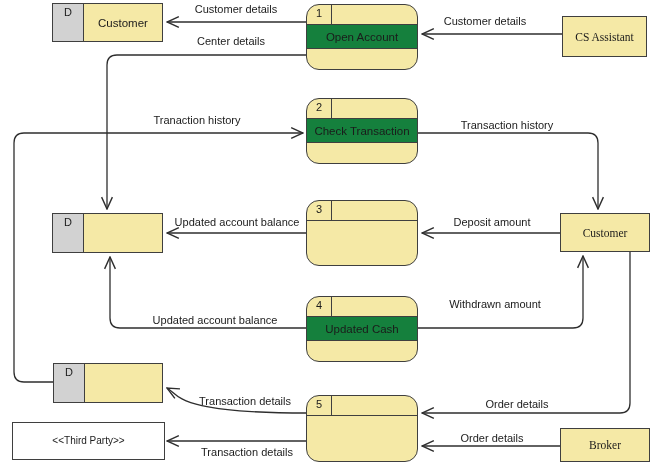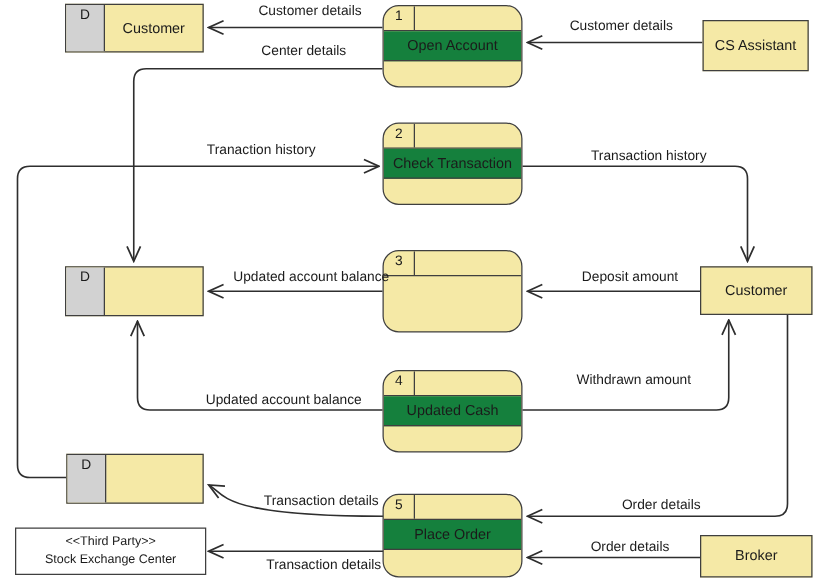--- a/index.html
+++ b/index.html
@@ -1,34 +1,34 @@
 <!DOCTYPE html>
 <html><head>
 <meta charset="utf-8">
 <style>
   html,body{margin:0;padding:0;background:#fff;}
   .canvas{position:relative;width:653px;height:469px;background:#ffffff;
           font-family:"Liberation Sans",sans-serif;color:#1b1b1b;overflow:hidden;}
   .wires{position:absolute;left:0;top:0;width:653px;height:469px;}
   .node{position:absolute;box-sizing:border-box;border:1.5px solid #3f3f3f;font-size:11.5px;}
-  .entity{background:#f5e9a6;display:flex;align-items:center;justify-content:center;}
+  .entity{background:#f5e9a6;display:flex;align-items:center;justify-content:center;font-family:Liberation Serif, serif;}
   .datastore{display:flex;background:#f5e9a6;}
   .ds-marker{width:31px;border-right:1.5px solid #3f3f3f;background:#d2d2d2;text-align:center;
              padding-top:2px;box-sizing:border-box;font-size:11px;}
   .ds-label{flex:1;display:flex;align-items:center;justify-content:center;}
   .process{border-radius:13px;background:#f5e9a6;overflow:hidden;display:flex;flex-direction:column;padding:0;}
   .p-top{height:20px;border-bottom:1.5px solid #3f3f3f;box-sizing:border-box;display:flex;}
   .p-num{width:25px;border-right:1.5px solid #3f3f3f;box-sizing:border-box;text-align:center;
          font-size:11px;line-height:17px;}
   .p-mid{height:24px;border-bottom:1.5px solid #3f3f3f;box-sizing:border-box;background:#15803d;
          display:flex;align-items:center;justify-content:center;white-space:nowrap;}
   .p-bot{flex:1;}
   .sec{background:#ffffff;display:flex;flex-direction:column;align-items:center;justify-content:center;
        text-align:center;font-size:10px;line-height:14px;}
-  .flow-label{position:absolute;transform:translate(-50%,-50%);font-size:11px;white-space:nowrap;margin-left:12px;}
+  .flow-label{position:absolute;transform:translate(-50%,-50%);font-size:11px;white-space:nowrap;}
 </style>
 </head>
 <body>
 
 <div class="canvas">
 
   <svg class="wires" width="653" height="469" viewBox="0 0 653 469">
     <defs>
       <marker id="vhead" markerUnits="userSpaceOnUse" markerWidth="14" markerHeight="14" viewBox="0 0 13 12" refX="12" refY="6" orient="auto">
         <path d="M1 1 L12 6 L1 11" fill="none" stroke="#2e2e2e" stroke-width="1.3"></path>
@@ -92,39 +92,37 @@
       <div class="p-num">4</div>
     </div>
     <div class="p-mid">Updated Cash</div>
     <div class="p-bot"></div>
   </div>
 
   <div class="node process" style="left:306px;top:395px;width:112px;height:67px">
     <div class="p-top">
       <div class="p-num">5</div>
     </div>
-    <div class="p-mid">Place Order</div>
     <div class="p-bot"></div>
   </div>
 
   <div class="node entity" style="left:562px;top:16px;width:85px;height:41px">
     <span>CS Assistant</span>
   </div>
 
   <div class="node entity" style="left:560px;top:213px;width:90px;height:39px">
     <span>Customer</span>
   </div>
 
   <div class="node entity" style="left:560px;top:428px;width:90px;height:34px">
     <span>Broker</span>
   </div>
 
   <div class="node sec" style="left:12px;top:422px;width:153px;height:38px">
     <div>&lt;&lt;Third Party&gt;&gt;</div>
-    <div>Stock Exchange Center</div>
   </div>
 
   <div class="flow-label" style="left:236px;top:9px">Customer details</div>
   <div class="flow-label" style="left:485px;top:21px">Customer details</div>
   <div class="flow-label" style="left:231px;top:41px">Center details</div>
   <div class="flow-label" style="left:197px;top:120px">Tranaction history</div>
   <div class="flow-label" style="left:507px;top:125px">Transaction history</div>
   <div class="flow-label" style="left:492px;top:222px">Deposit amount</div>
   <div class="flow-label" style="left:237px;top:222px">Updated account balance</div>
   <div class="flow-label" style="left:215px;top:320px">Updated account balance</div>

